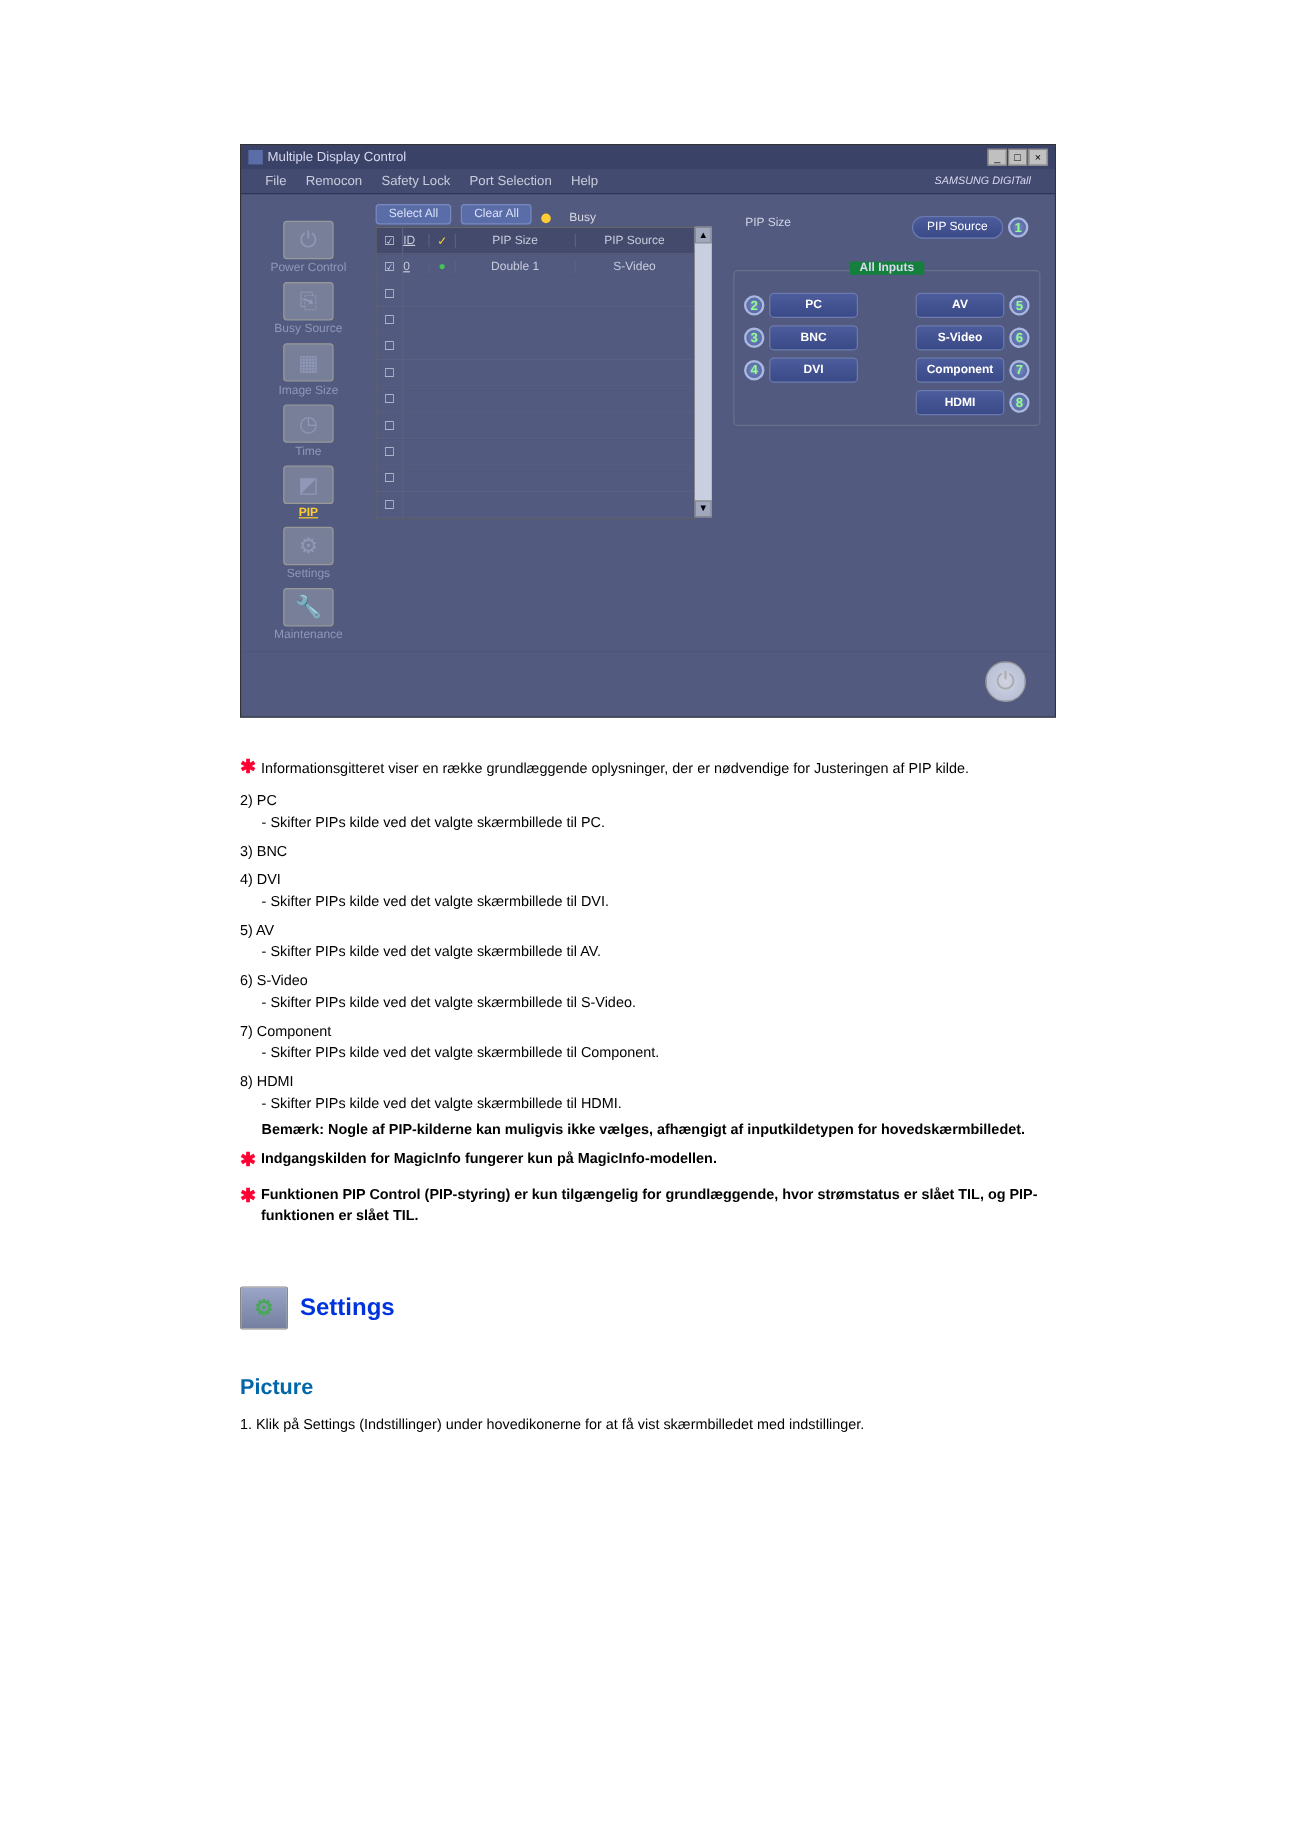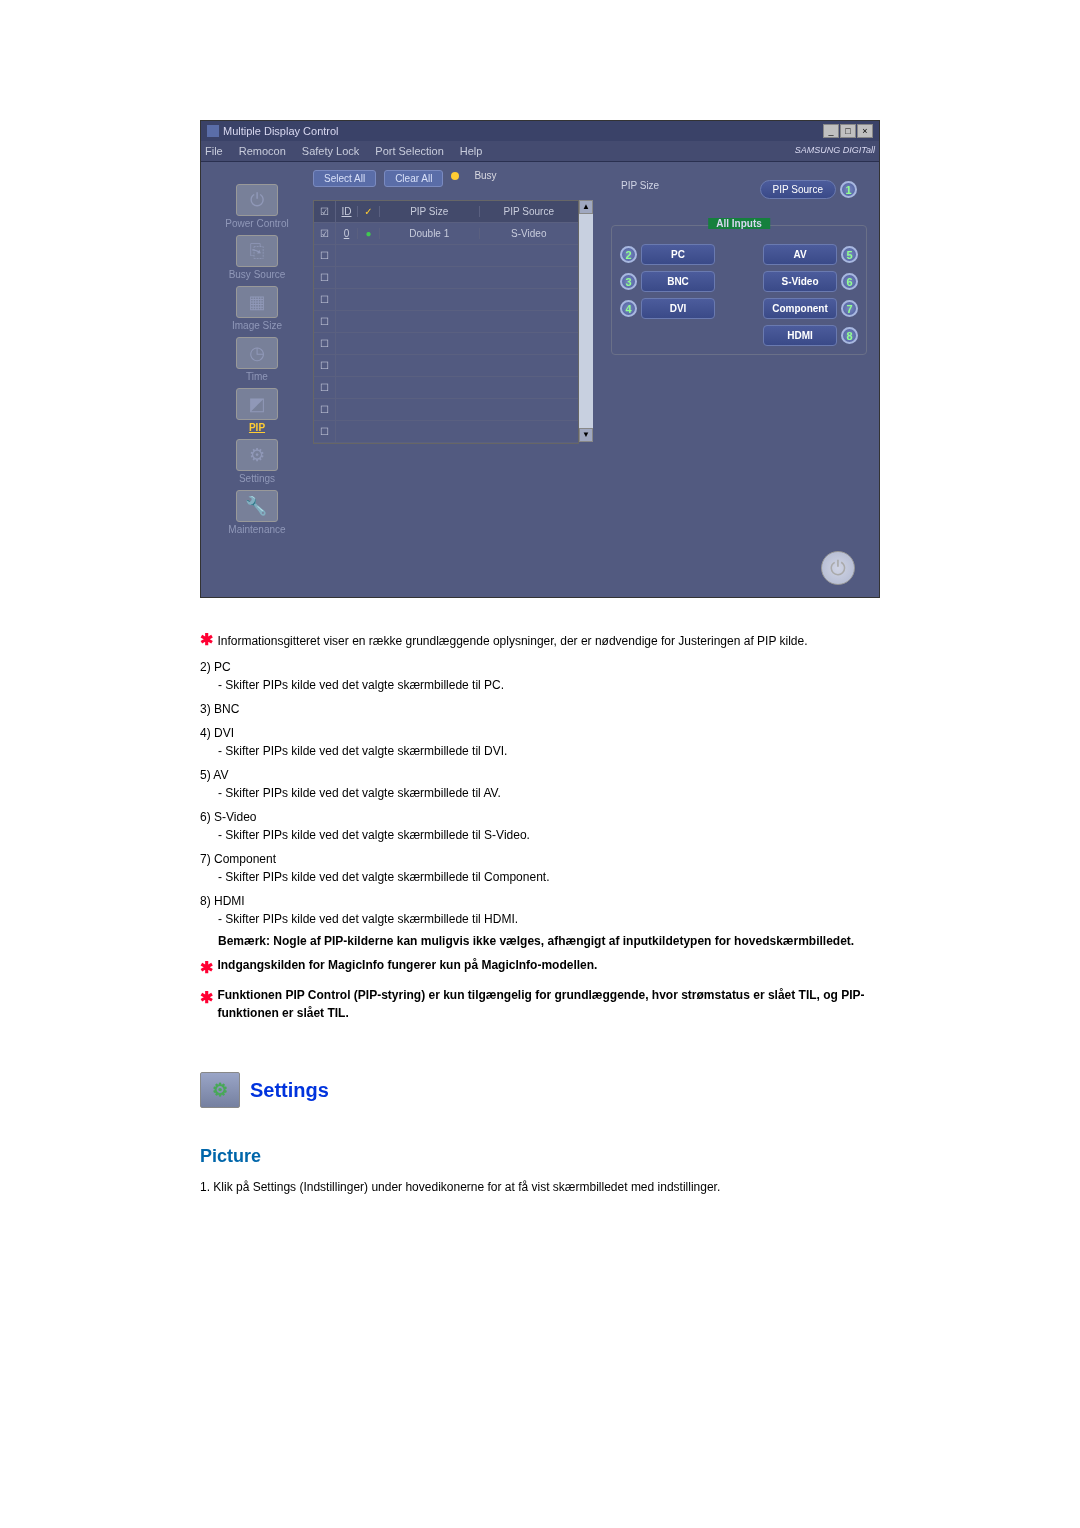--- a/index.html
+++ b/index.html
@@ -39,21 +39,21 @@
       width: 16px; height: 14px;
       background: #c0c0c0;
       border: 1px solid #888;
       font-size: 9px;
       text-align: center;
       line-height: 12px;
       color: #000;
     }
     .menubar {
       background: #444b70;
-      padding: 4px 4px;
+      padding: 4px 20px;
       color: #c8ccdc;
       font-size: 11px;
       display: flex;
       gap: 16px;
       border-bottom: 1px solid #2a3050;
     }
     .menubar .brand {
       margin-left: auto;
       color: #d8d8f0;
       font-size: 9px;
@@ -93,22 +93,22 @@
     }
     .side-item.active .label { color: #ffcc33; font-weight: bold; text-decoration: underline; }
     .table-area {
       flex: 0 0 280px;
       display: flex;
       flex-direction: column;
     }
     .tbl-toolbar {
       display: flex;
       gap: 8px;
-      align-items: flex-start;
-      margin-bottom: 13px;
+      align-items: flex-end;
+      margin-bottom: 2px;
     }
     .tbl-btn {
       background: #5a6da8;
       border: 1px solid #7a8ac0;
       color: #d8e0f8;
       font-size: 10px;
       padding: 2px 10px;
       border-radius: 3px;
     }
     .busy {
@@ -125,21 +125,21 @@
       font-size: 10px;
       color: #c8ccdc;
     }
     .data-table .row {
       display: flex;
       border-bottom: 1px solid #5a6080;
       height: 22px;
       align-items: center;
     }
     .col-chk { width: 22px; text-align: center; border-right:1px solid #5a6080; height:100%; display:flex; align-items:center; justify-content:center;}
-    .col-id { width: 22px; text-align: center; border-right:1px solid #5a6080;text-decoration:underline;}
+    .col-id { width: 22px; border-right:1px solid #5a6080;text-decoration:underline;}
     .col-st { width: 22px; text-align: center; border-right:1px solid #5a6080;}
     .col-a { flex:1; text-align:center; border-right:1px solid #5a6080;}
     .col-b { flex:1; text-align:center;}
     .data-table .header { background: #434a6b; font-weight:normal; }
     .data-table .datarow { background: #525a80; }
     .scrollbar {
       width: 14px;
       background: #c0c8d8;
       display: flex;
       flex-direction: column;

